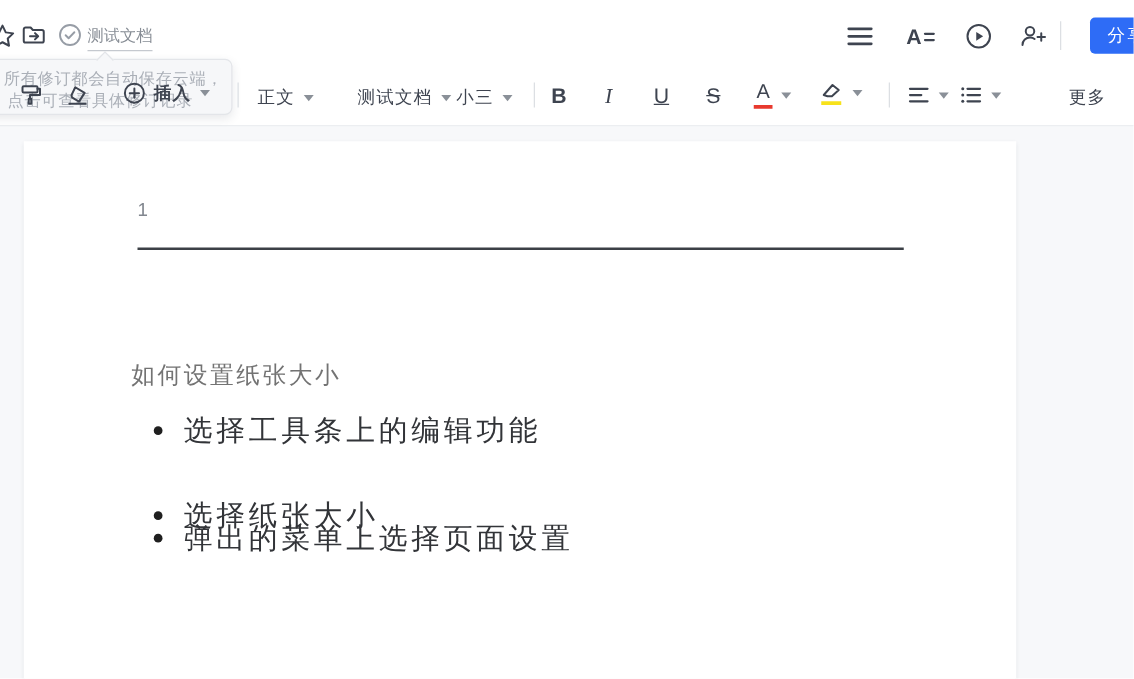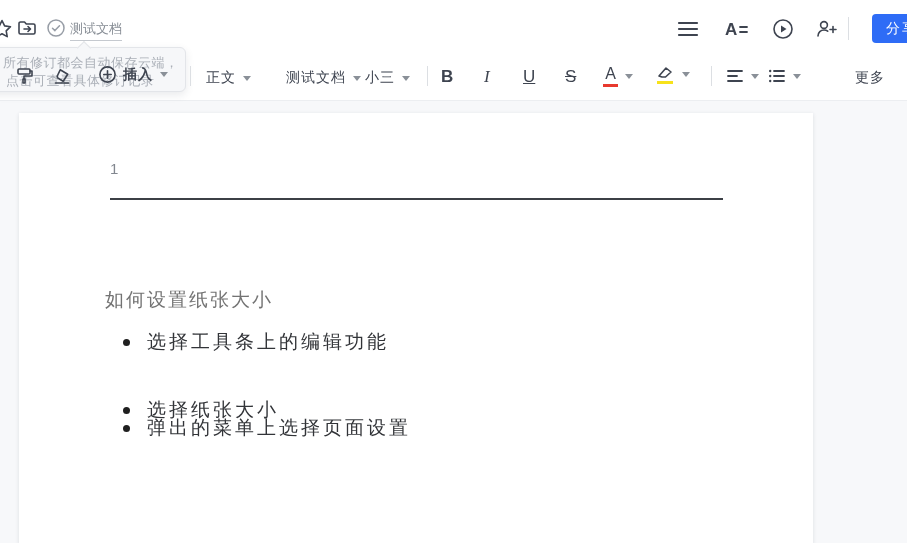--- a/index.html
+++ b/index.html
@@ -50,21 +50,21 @@
     border-top:1px solid #eceef1;box-sizing:border-box;}
   .page{position:absolute;left:19px;top:12px;width:794px;height:431px;background:#fff;
     box-shadow:0 1px 4px rgba(28,40,60,.12);}
   .pagenum{position:absolute;left:91px;top:47px;font-size:15px;color:#82878f;}
   .head-rule{position:absolute;left:91px;top:85px;width:613px;height:2px;background:#3c4046;}
   .doc-title{position:absolute;left:0;top:111px;width:100%;text-align:center;
     font-size:33px;font-weight:bold;color:#18181a;letter-spacing:1px;}
   .doc-sub{position:absolute;left:86px;top:174px;font-size:19px;color:#737373;letter-spacing:2px;}
   .bullet-row{position:absolute;left:104px;display:flex;align-items:center;}
   .bullet-dot{width:7px;height:7px;border-radius:50%;background:#1f1f1f;margin-right:17px;}
-  .bullet-text{font-size:19px;color:#323438;letter-spacing:3px;white-space:nowrap;}
+  .bullet-text{font-size:23px;color:#323438;letter-spacing:3px;white-space:nowrap;}
 </style>
 </head>
 <body>
 
 <div class="screen">
 
   <div class="topbar">
 
     <div class="icon-btn" style="left:-9px;top:18px;">
       <svg width="22" height="22" viewBox="0 0 22 22">

